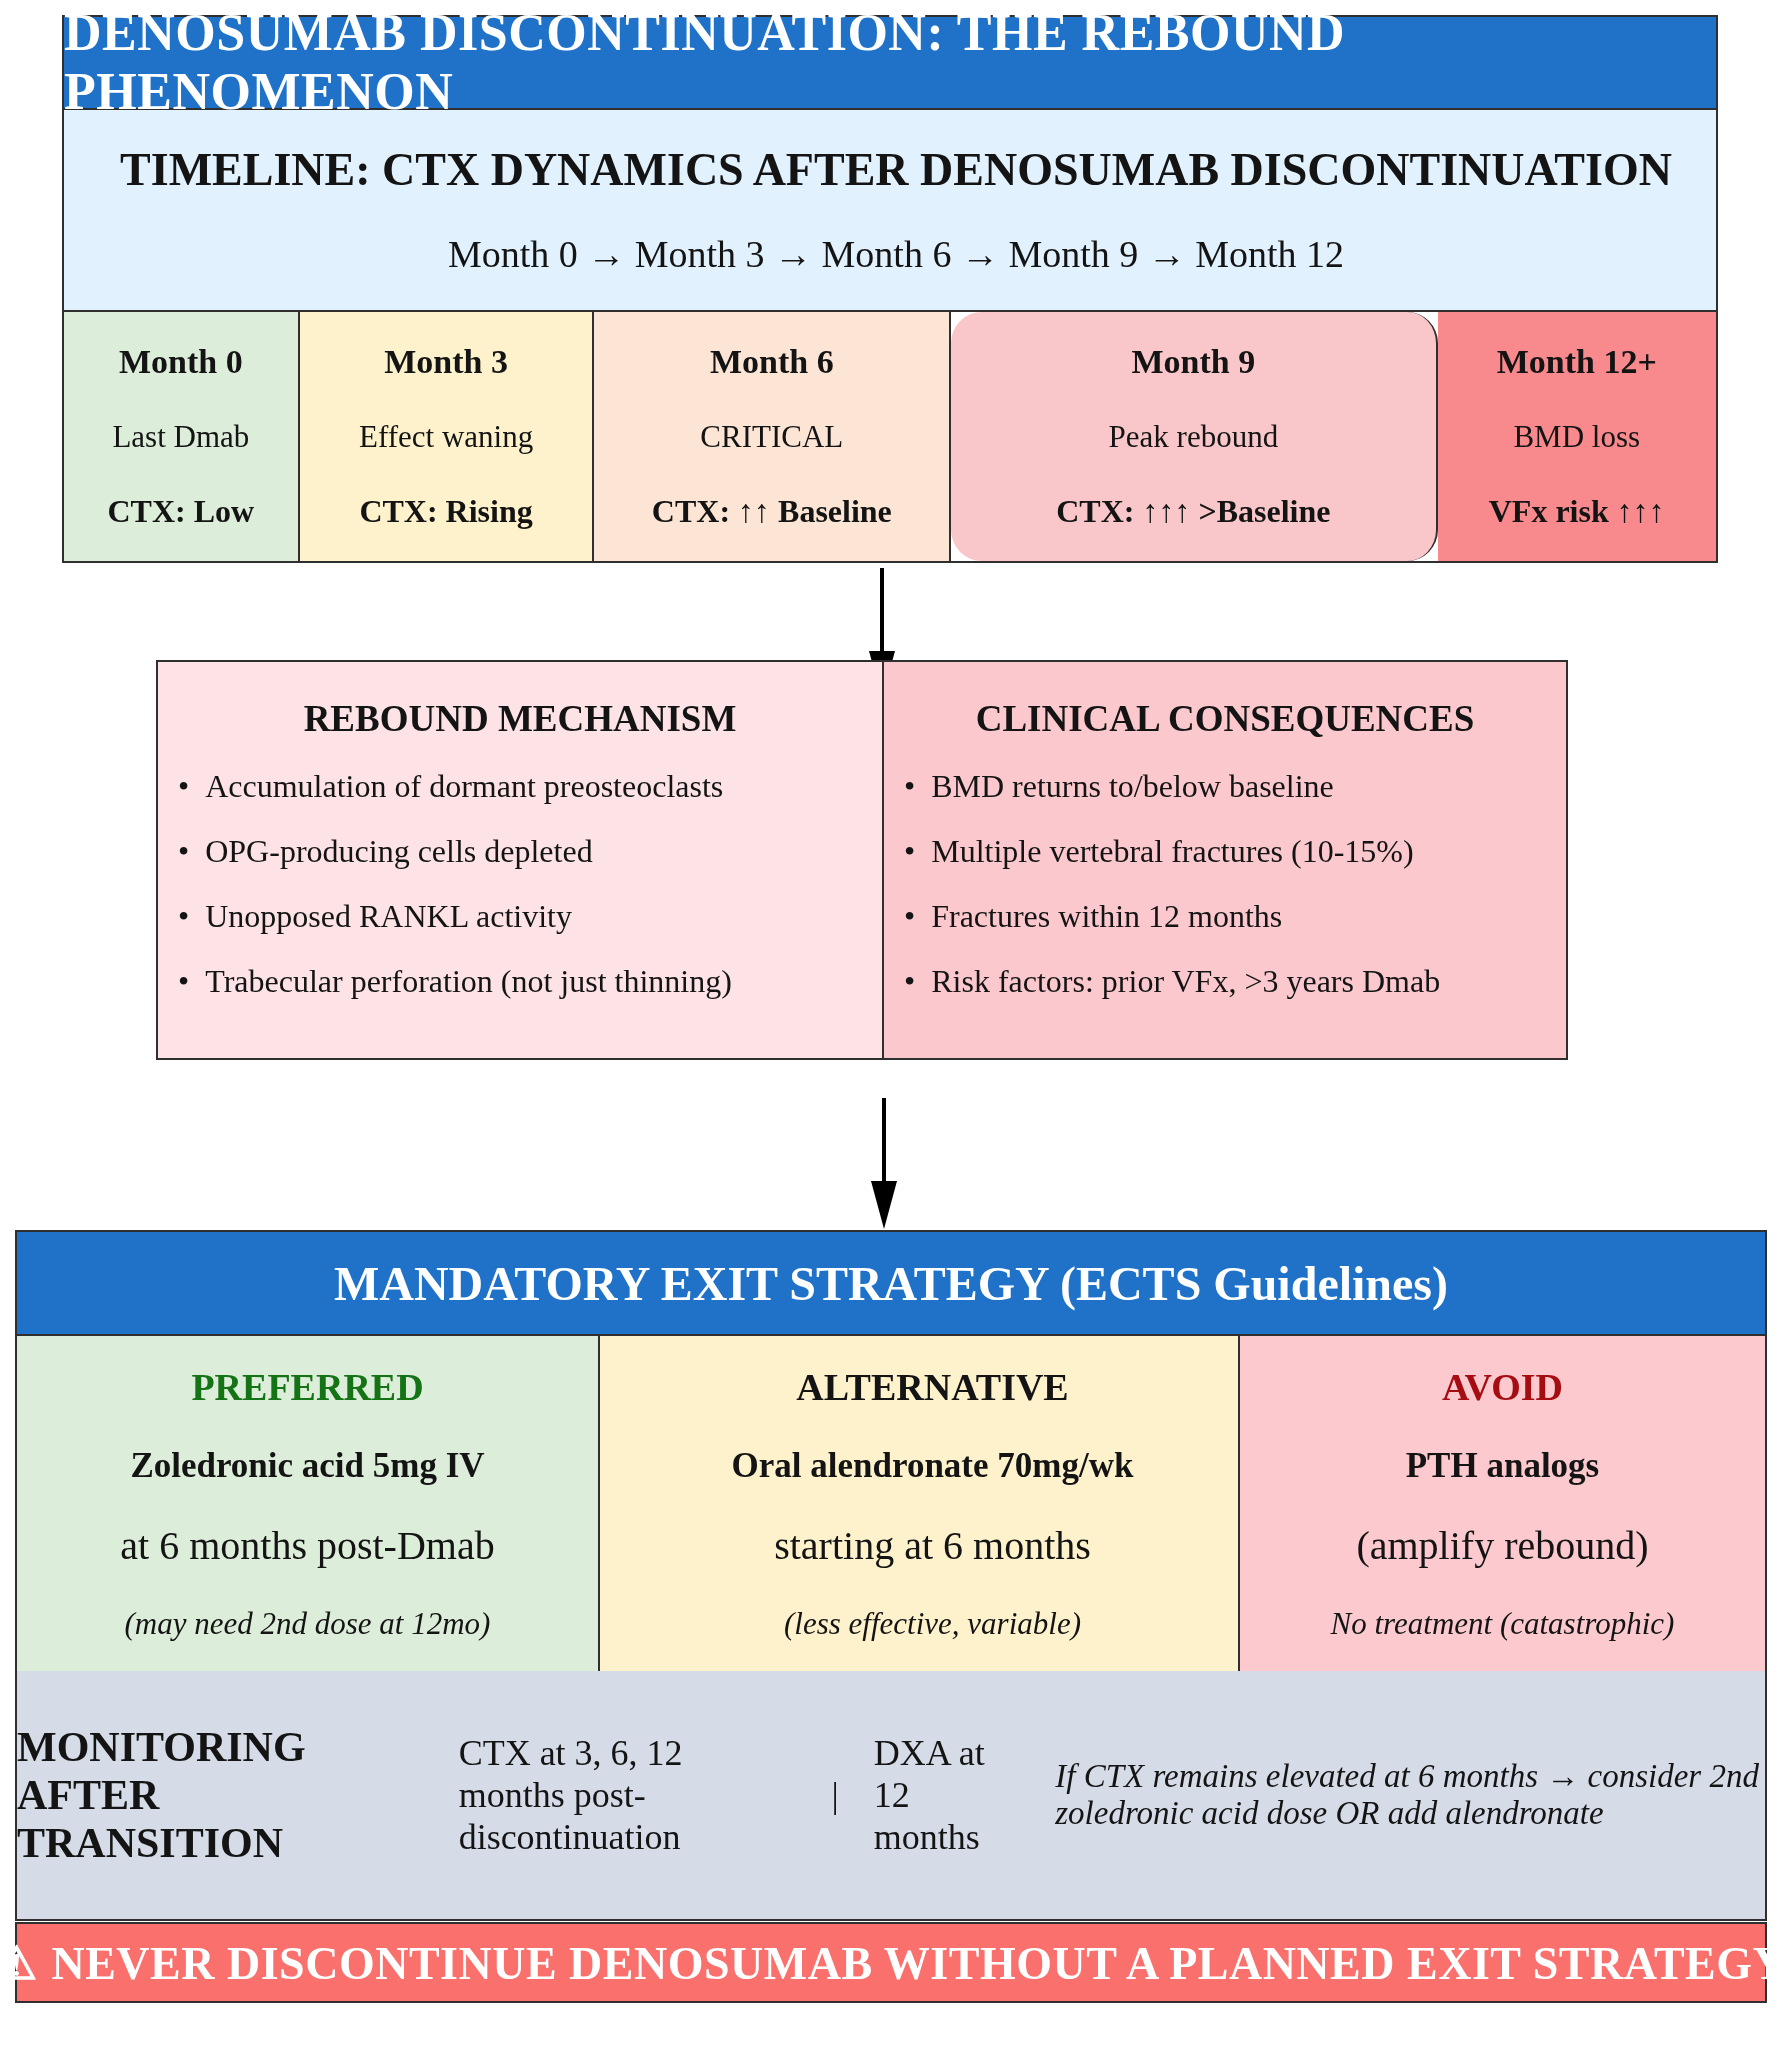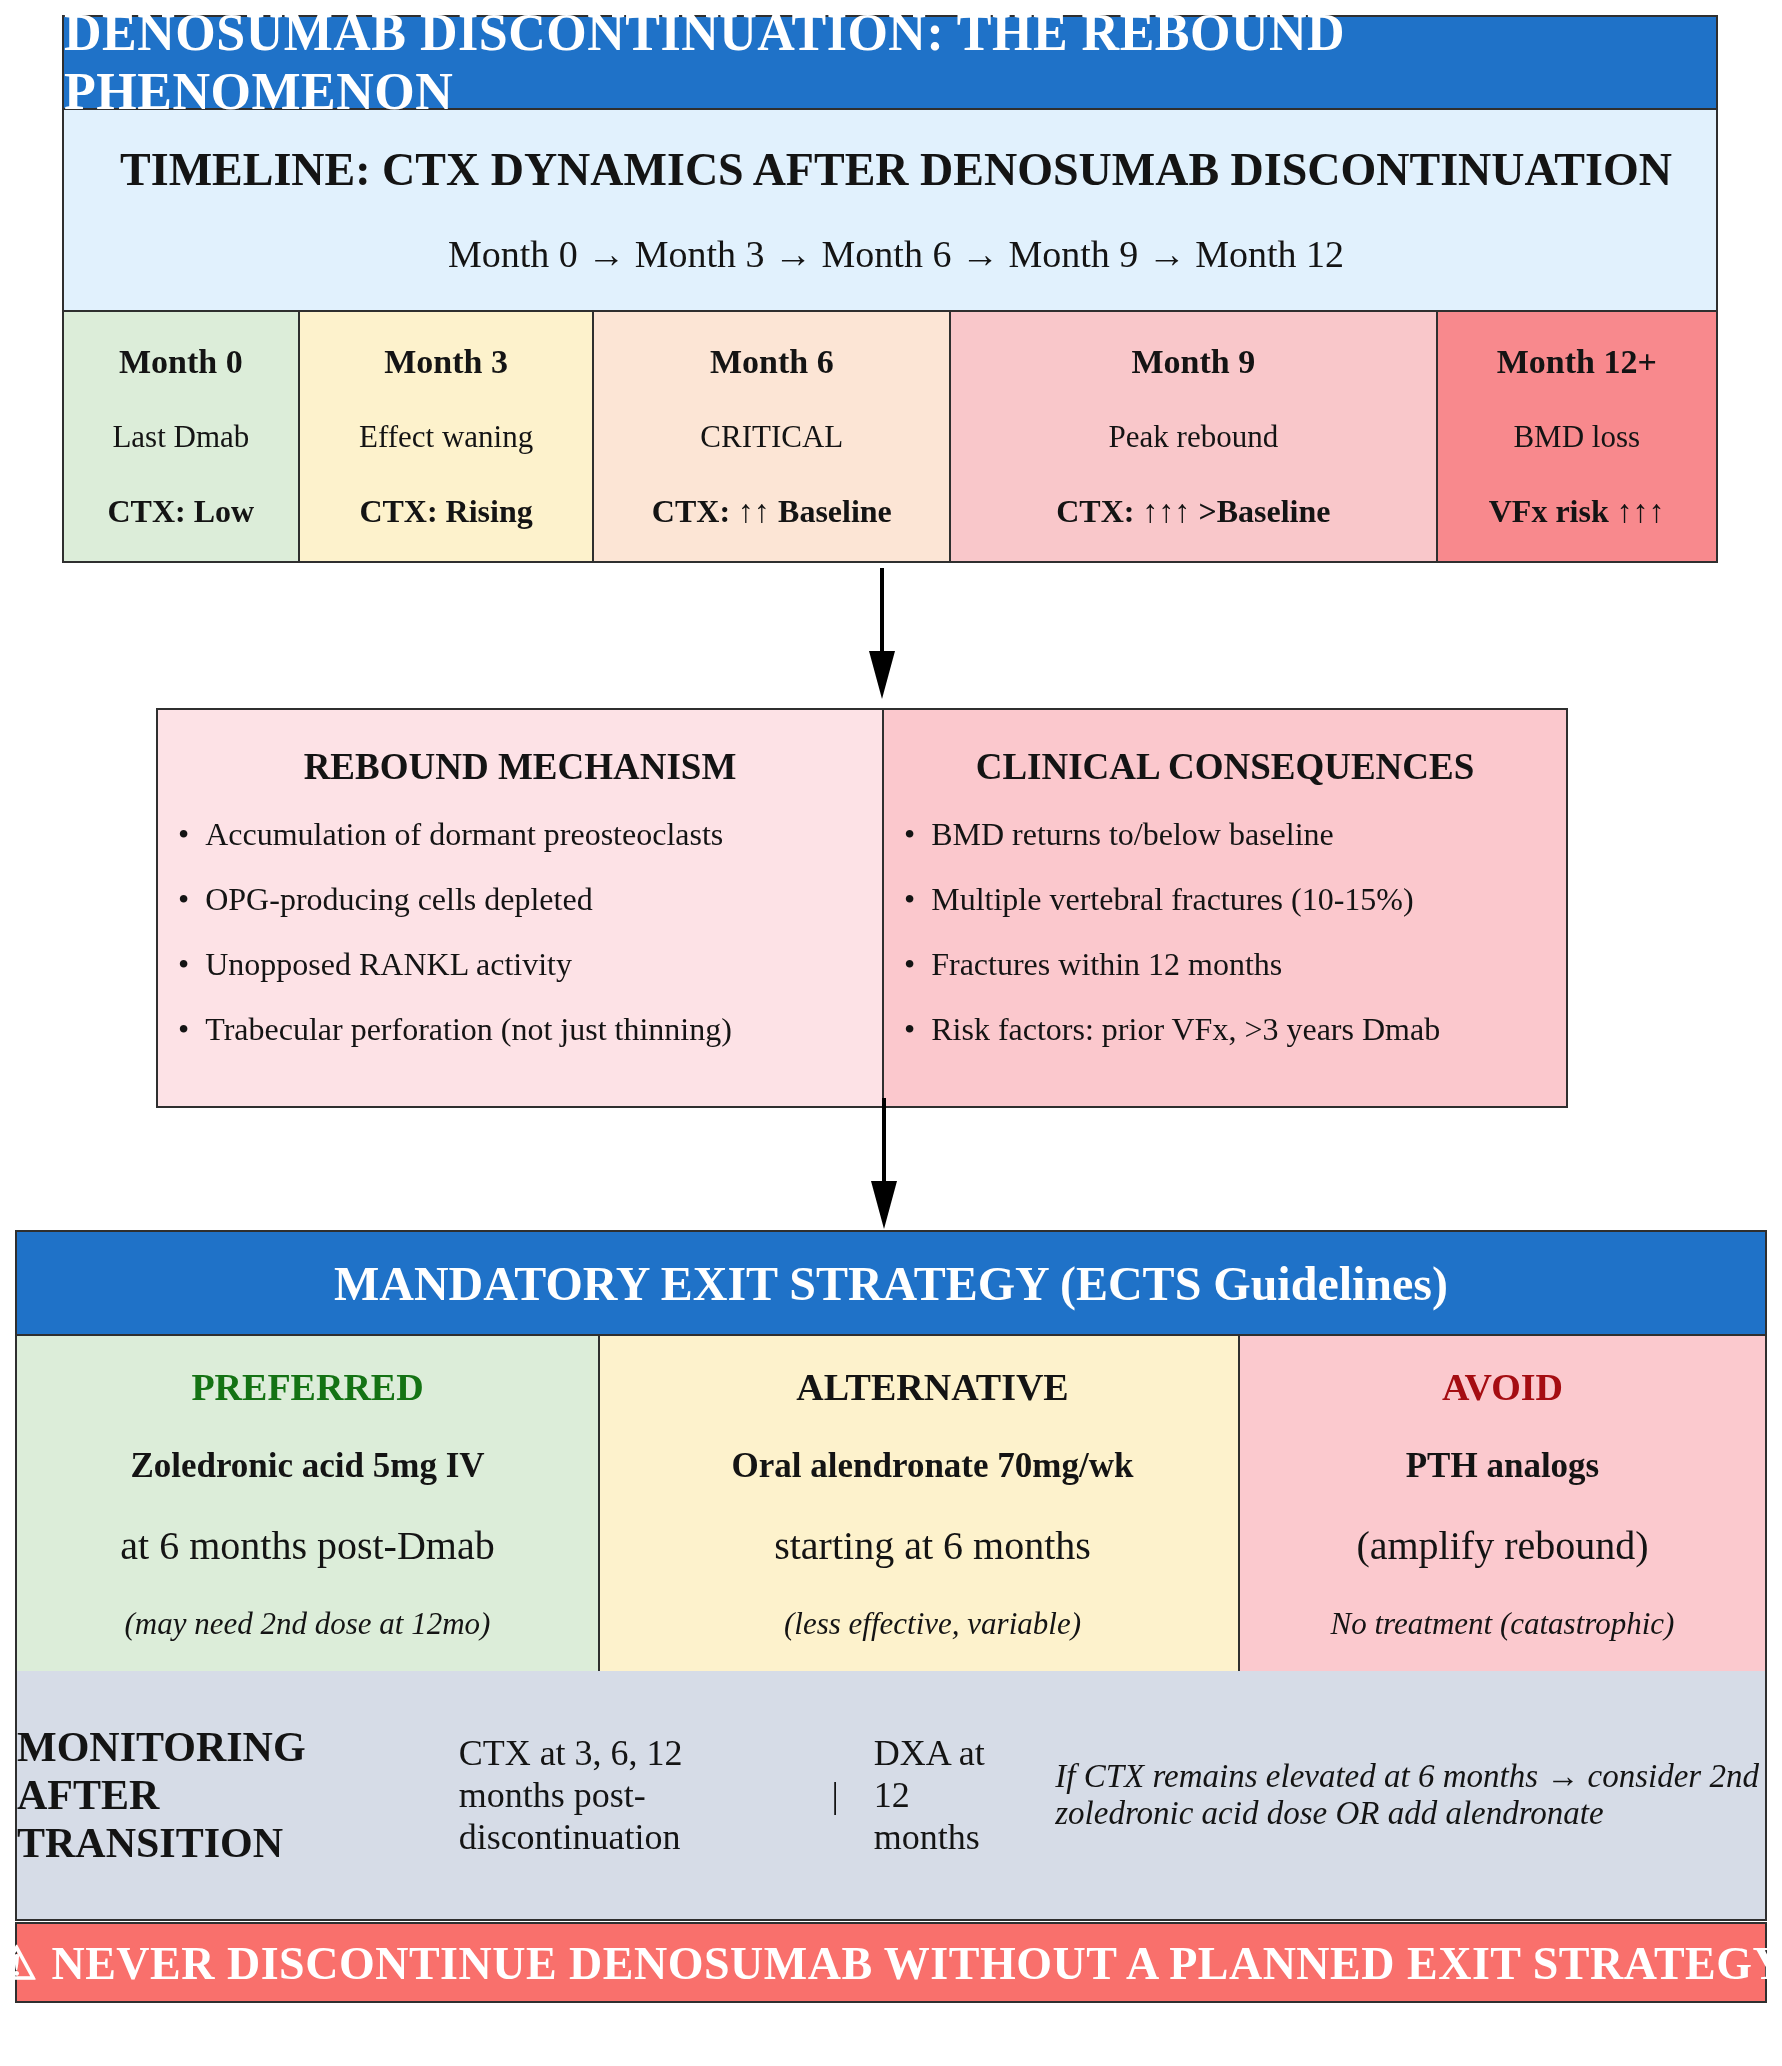--- a/index.html
+++ b/index.html
@@ -16,36 +16,36 @@
     justify-content:center;gap:36px;border-bottom:2px solid #2f2f2f;padding-left:12px;}
   .timeline-title{font-size:46px;font-weight:bold;}
   .timeline-seq{font-size:38px;}
   .months-row{display:flex;height:249px;}
   .month-cell{box-sizing:border-box;display:flex;flex-direction:column;justify-content:space-between;
     text-align:center;padding:31px 12px;border-right:2px solid #2f2f2f;}
   .month-cell:last-child{border-right:none;}
   .mc0{width:246px;background:#dcedd9;}
   .mc1{width:308px;background:#fdf2cc;}
   .mc2{width:373px;background:#fce5d5;}
-  .mc3{width:509px;background:#f9c7ca;}
+  .mc3{width:509px;background:#f9c7ca;border-radius:31px;}
   .mc4{width:291px;background:#f8898d;}
   .month-title{font-size:34px;font-weight:bold;}
   .month-mid{font-size:31px;}
   .month-marker{font-size:32px;font-weight:bold;}
   
   .flow-arrow{position:absolute;display:flex;flex-direction:column;align-items:center;}
   .arrow-line{width:4px;background:#000;}
   .arrow-head{width:0;height:0;border-left:13.5px solid transparent;border-right:13.5px solid transparent;
     border-top:48px solid #000;}
   .fa1{left:869px;top:568px;}
   .fa1 .arrow-line{height:83px;}
   .fa2{left:871px;top:1098px;}
   .fa2 .arrow-line{height:83px;}
   
-  .mech-box{position:absolute;left:156px;top:708px;width:1412px;height:400px;border:2.5px solid #2f2f2f;
+  .mech-box{position:absolute;left:156px;top:660px;width:1412px;height:400px;border:2.5px solid #2f2f2f;
     box-sizing:border-box;display:flex;}
   .mech-col{box-sizing:border-box;padding:20px 15px 15px 15px;}
   .mech-left{width:726px;background:#fde2e6;border-right:2px solid #2f2f2f;}
   .mech-right{flex:1;background:#fbc8cd;}
   .mech-title{text-align:center;font-weight:bold;font-size:37px;margin:15px 0 20px 0;}
   .bullet-list{list-style:none;margin:0;padding:0 0 0 5px;}
   .bullet-list li{font-size:32px;margin:28px 0;white-space:nowrap;}
   .bullet-list li::before{content:"\2022\00a0\00a0";}
   
   .exit-section{position:absolute;left:15px;top:1230px;width:1752px;border:2.5px solid #2f2f2f;box-sizing:border-box;}

